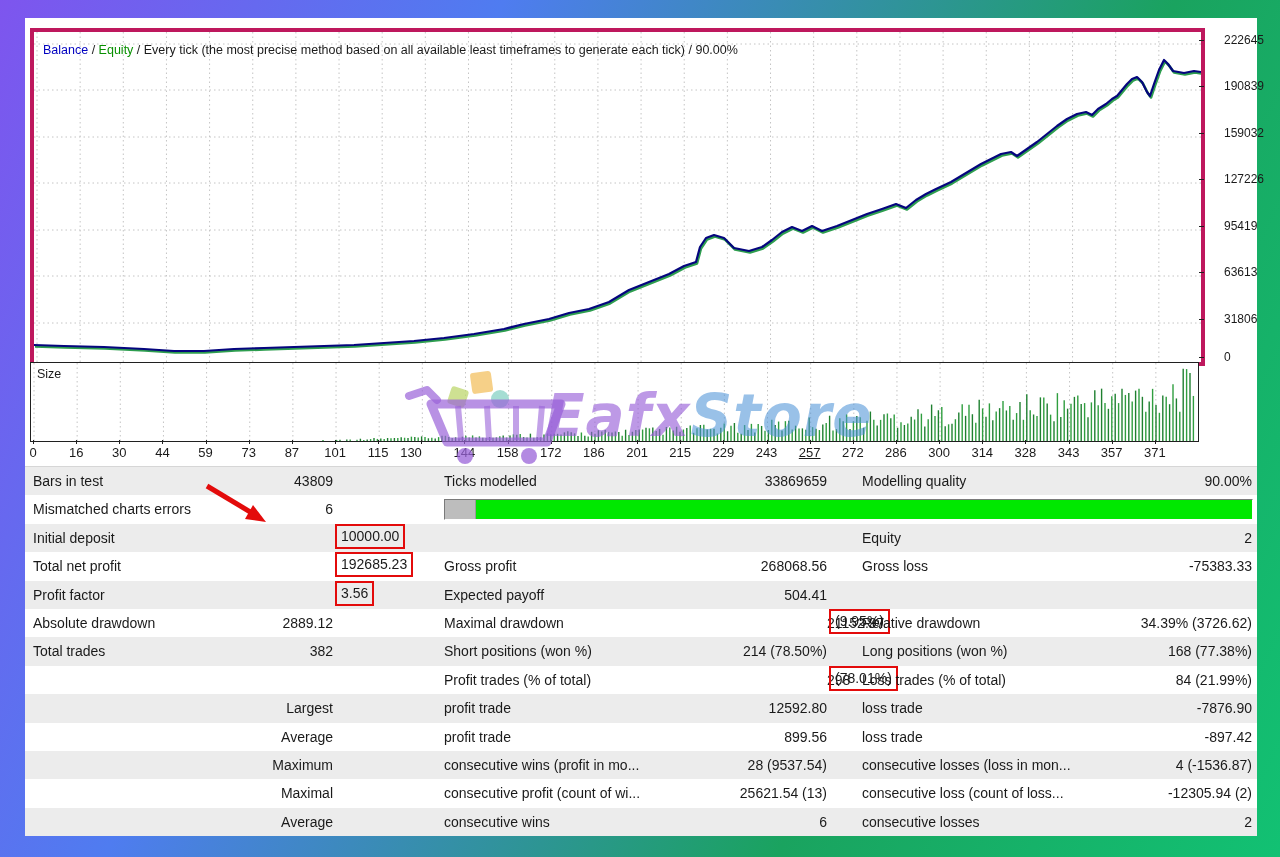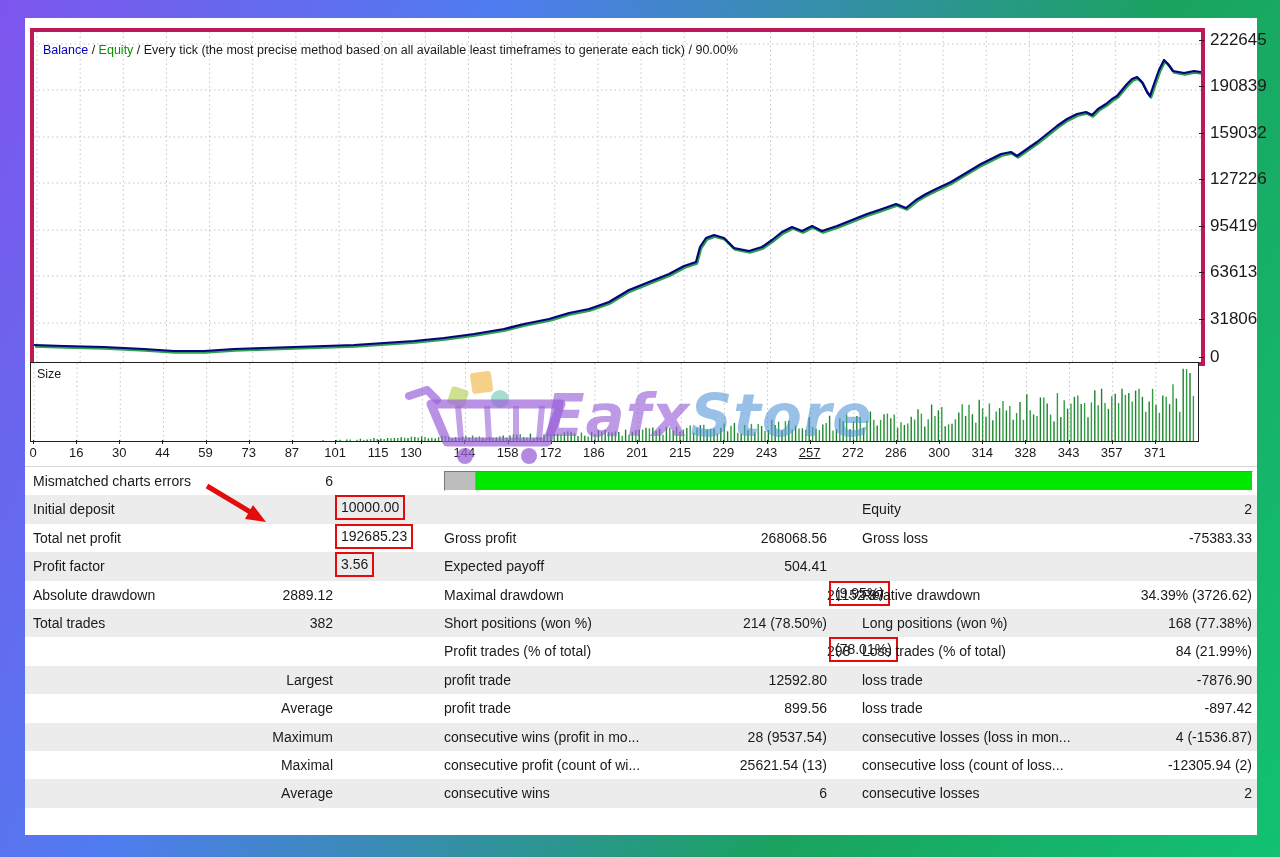--- a/index.html
+++ b/index.html
@@ -10,21 +10,21 @@
   .chart-box{position:absolute;left:5px;top:10px;width:1167px;height:330px;border:4px solid #be185d;background:#fff;}
   .chart-box svg{position:absolute;left:0;top:0;}
   .chart-header{position:absolute;left:9px;top:11px;font-size:12.5px;white-space:nowrap;z-index:3;}
   .hdr-balance{color:#0000c0;}
   .hdr-equity{color:#089000;}
   .annotation{position:absolute;left:23px;top:112px;z-index:4;color:#35a3e8;
     font-family:"DejaVu Sans",sans-serif;font-style:italic;font-weight:600;}
   .a1{font-size:38px;letter-spacing:3px;}
   .a2{font-size:38px;letter-spacing:3px;margin-top:22px;}
   .ylabels{position:absolute;left:1178px;top:0;width:54px;height:420px;}
-  .ylabel{position:absolute;left:7px;transform:translateY(-50%);font-size:17px;white-space:nowrap;}
+  .ylabel{position:absolute;left:21px;transform:translateY(-50%);font-size:12px;white-space:nowrap;}
   .ytickmark{position:absolute;left:-4px;width:5px;height:1px;background:#202020;}
   .size-box{position:absolute;left:5px;top:344px;width:1167px;height:78px;border:1px solid #202020;background:#fff;}
   .size-label{position:absolute;left:6px;top:4px;font-size:12.5px;z-index:3;}
   .xlabels{position:absolute;left:5px;top:422px;width:1167px;height:22px;z-index:2;}
   .xlabel{position:absolute;top:5px;transform:translateX(-50%);font-size:13px;}
   .xtickmark{position:absolute;top:0;width:1px;height:4px;background:#202020;}
   .watermark{position:absolute;left:378px;top:348px;width:500px;height:112px;z-index:6;pointer-events:none;}
   .wm-text{position:absolute;left:142px;top:16px;font-size:58px;font-weight:700;font-style:italic;
     letter-spacing:1px;white-space:nowrap;font-family:"DejaVu Sans",sans-serif;}
   .wm-eafx{color:rgba(148,90,215,0.62);margin-top:48px;}
@@ -468,20 +468,28 @@
         <circle cx="62" cy="90" r="8" fill="rgba(154,99,216,0.75)"></circle>
         <circle cx="126" cy="90" r="8" fill="rgba(154,99,216,0.75)"></circle>
       </svg>
       <div class="wm-text">
         <span class="wm-eafx">Eafx</span><span class="wm-store">Store</span>
       </div>
     </div>
 
     <div class="stats">
 
+      <div class="trow gray">
+        <span class="l1">Bars in test</span>
+        <span class="v1">43809</span>
+        <span class="l2">Ticks modelled</span>
+        <span class="v2">33869659</span>
+        <span class="l3">Modelling quality</span>
+        <span class="v3">90.00%</span>
+      </div>
 
       <div class="trow">
         <span class="l1">Mismatched charts errors</span>
         <span class="v1">6</span>
         <div class="progress-track">
           <div class="progress-chunk"></div>
         </div>
       </div>
 
       <div class="trow gray">

